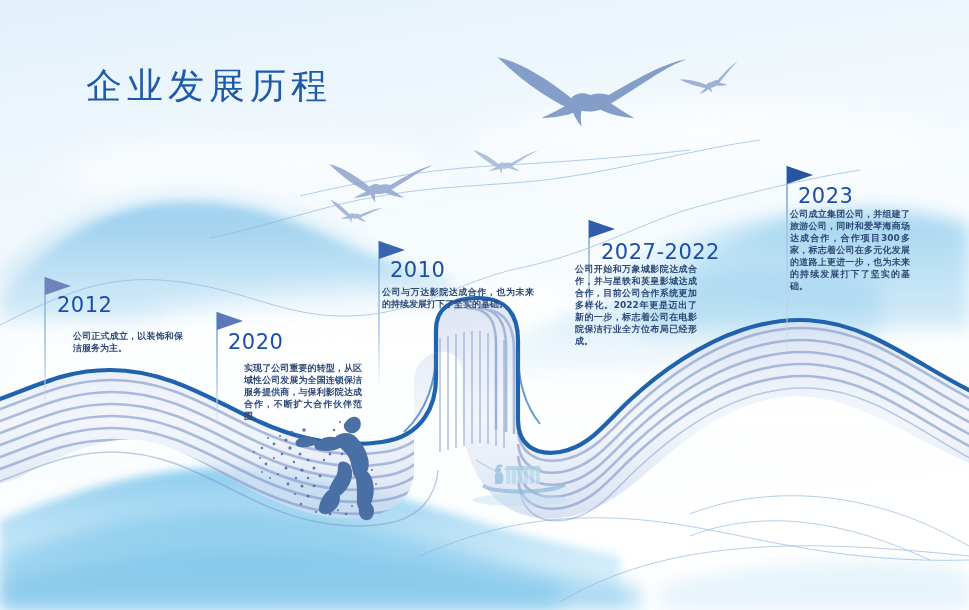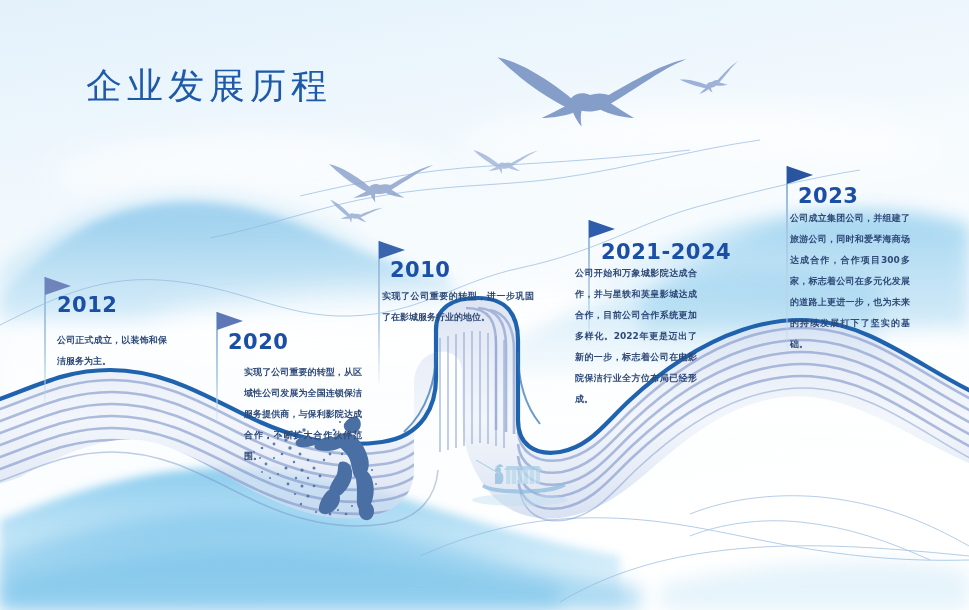--- a/index.html
+++ b/index.html
@@ -58,30 +58,30 @@
     top: 0;
     width: 0;
     height: 0;
     border-style: solid;
     border-width: 9.5px 0 9.5px 26px;
     border-color: transparent transparent transparent #5d76b4;
   }
   .year {
     position: absolute;
     font-size: 21px;
-    font-weight: 700;
+    font-weight: 400;
     color: #1b4fa6;
     letter-spacing: 0.5px;
     white-space: nowrap;
     font-family: "DejaVu Sans", "Liberation Sans", sans-serif;
   }
   .desc {
     position: absolute;
     font-size: 9px;
-    line-height: 21px;
+    line-height: 12px;
     color: #2f4a78;
     font-weight: 700;
     font-family: "DejaVu Sans", "Liberation Sans", sans-serif;
     text-align: justify;
   }
   
   svg { display: block; }
 </style>
 </head>
 <body>
@@ -400,47 +400,47 @@
   </svg>
 
   <div id="page-title">企业发展历程</div>
 
   <div class="milestone">
     <div class="flag-wrap" style="left:44px; top:277px;">
       <div class="flag-pole" style="height:128px;"></div>
       <div class="flag-tri" style="border-left-color:#6f84ba;"></div>
     </div>
     <div class="year" style="left:57px; top:293px;">2012</div>
-    <div class="desc" style="left:57px; top:330px; width:110px;">公司正式成立，以装饰和保洁服务为主。</div>
+    <div class="desc" style="left:73px; top:330px; width:110px;">公司正式成立，以装饰和保洁服务为主。</div>
   </div>
 
   <div class="milestone">
     <div class="flag-wrap" style="left:216px; top:312px;">
       <div class="flag-pole" style="height:112px;"></div>
       <div class="flag-tri" style="border-left-color:#5e77b6;"></div>
     </div>
     <div class="year" style="left:228px; top:330px;">2020</div>
     <div class="desc" style="left:244px; top:362px; width:118px;">实现了公司重要的转型，从区域性公司发展为全国连锁保洁服务提供商，与保利影院达成合作，不断扩大合作伙伴范围。</div>
   </div>
 
   <div class="milestone">
     <div class="flag-wrap" style="left:378px; top:241px;">
       <div class="flag-pole" style="height:142px;"></div>
       <div class="flag-tri" style="border-left-color:#3a64ad;"></div>
     </div>
     <div class="year" style="left:390px; top:258px;">2010</div>
-    <div class="desc" style="left:382px; top:286px; width:152px;">实现了公司重要的转型，进一步巩固了在影城服务行业的地位。</div>
+    <div class="desc" style="left:382px; top:286px; width:152px;">公司与万达影院达成合作，也为未来的持续发展打下了坚实的基础。</div>
   </div>
 
   <div class="milestone">
     <div class="flag-wrap" style="left:588px; top:220px;">
       <div class="flag-pole" style="height:125px;"></div>
       <div class="flag-tri" style="border-left-color:#2f5cab;"></div>
     </div>
-    <div class="year" style="left:601px; top:240px;">2021-2024</div>
+    <div class="year" style="left:601px; top:240px;">2027-2022</div>
     <div class="desc" style="left:575px; top:263px; width:122px;">公司开始和万象城影院达成合作，并与星轶和英皇影城达成合作，目前公司合作系统更加多样化。2022年更是迈出了新的一步，标志着公司在电影院保洁行业全方位布局已经形成。</div>
   </div>
 
   <div class="milestone">
     <div class="flag-wrap" style="left:786px; top:166px;">
       <div class="flag-pole" style="height:185px;"></div>
       <div class="flag-tri" style="border-left-color:#29549f;"></div>
     </div>
     <div class="year" style="left:798px; top:184px;">2023</div>
     <div class="desc" style="left:790px; top:208px; width:120px;">公司成立集团公司，并组建了旅游公司，同时和爱琴海商场达成合作，合作项目300多家，标志着公司在多元化发展的道路上更进一步，也为未来的持续发展打下了坚实的基础。</div>

